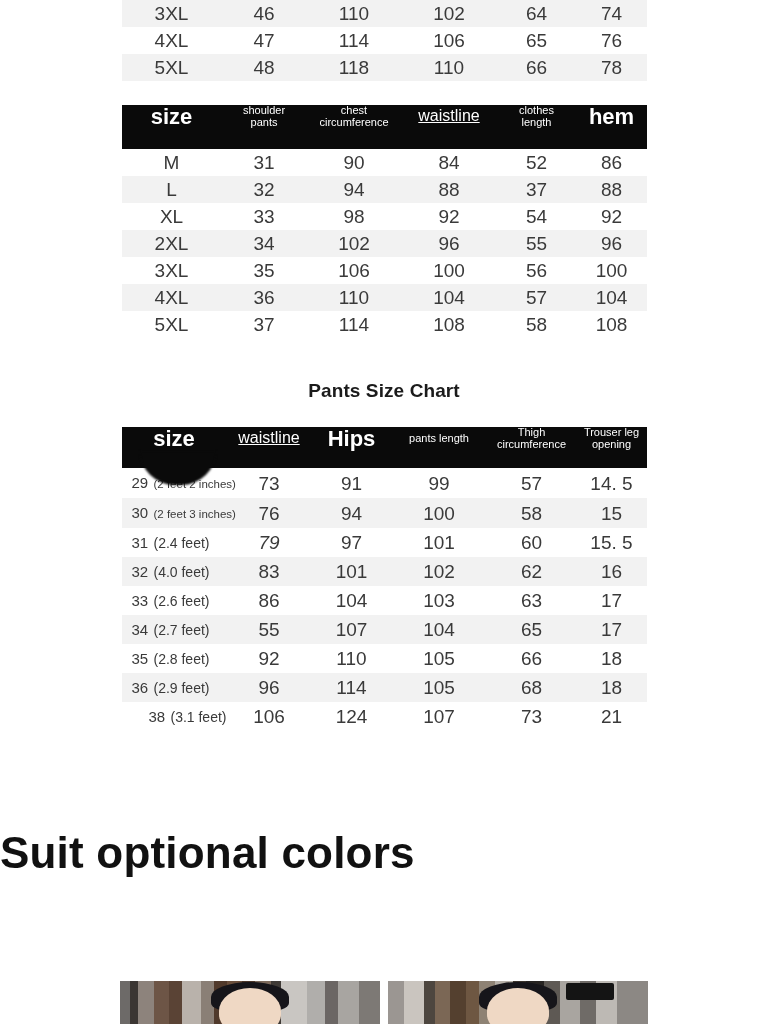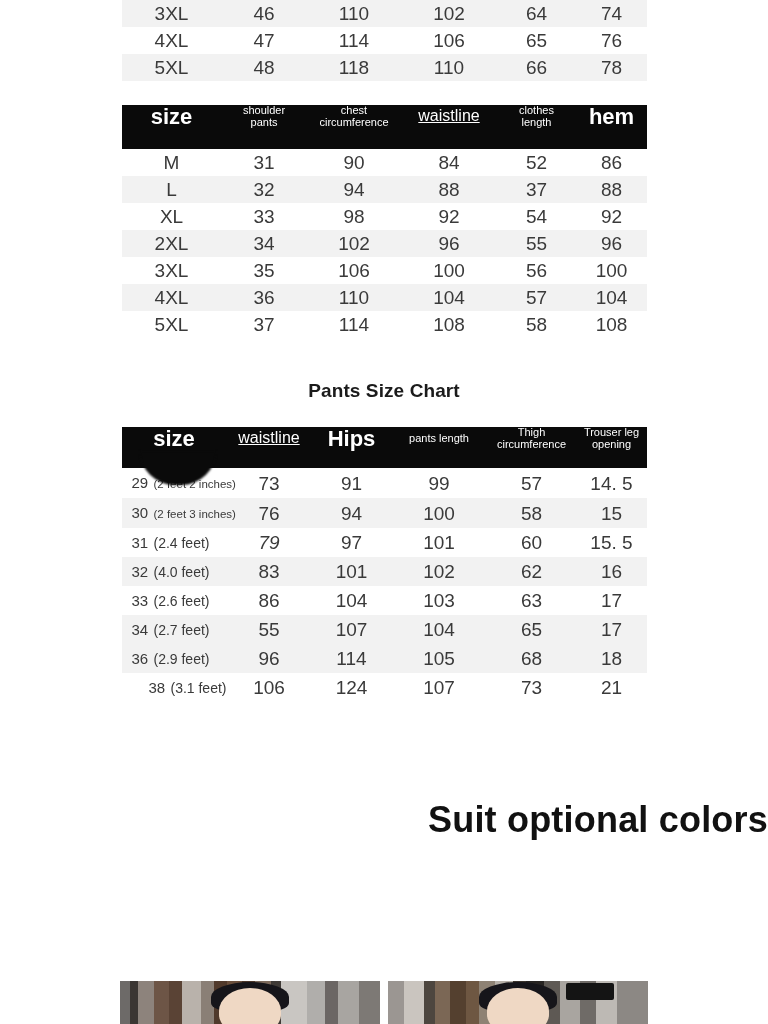--- a/index.html
+++ b/index.html
@@ -61,23 +61,23 @@
   .pants-table .c-size { text-align: left; padding-left: 10px; white-space: nowrap; }
   .pants-table .c-size .num { font-size: 15px; margin-top: 24px; }
   .pants-table .c-size .paren {
     font-size: 14px;
     font-family: "Liberation Sans Narrow", "Liberation Sans", sans-serif;
   }
   .pants-table .c-size .paren.tight { font-size: 11.5px; }
 
   
   .colors-heading {
-    text-align: right;
+    text-align: left;
     font-family: "Liberation Sans Narrow", "Liberation Sans", sans-serif;
-    font-weight: 700; font-size: 36px; color: #111; letter-spacing: .2px;
+    font-weight: 700; font-size: 44px; color: #111; letter-spacing: .2px;
   }
   .colors-sub {
     text-align: center; font-size: 13px; color: #3d3d3d;
     letter-spacing: 1.2px; font-weight: 400;
   }
 
   
   .thumbs { position: absolute; left: 120px; top: 981px; width: 528px; height: 43px;
             display: flex; gap: 8px; }
   .thumb { position: relative; width: 260px; height: 43px; overflow: hidden; background: #cfc9c4; }
@@ -307,20 +307,28 @@
           <td style="width: 70px;">17</td>
         </tr>
         <tr class="row-even">
           <td class="c-size" style="width: 105px;"><span class="num">34</span> <span class="paren">(2.7 feet)</span></td>
           <td style="width: 85px;">55</td>
           <td style="width: 80px;">107</td>
           <td style="width: 95px;">104</td>
           <td style="width: 90px;">65</td>
           <td style="width: 70px;">17</td>
         </tr>
+        <tr class="row-odd">
+          <td class="c-size" style="width: 105px;"><span class="num">35</span> <span class="paren">(2.8 feet)</span></td>
+          <td style="width: 85px;">92</td>
+          <td style="width: 80px;">110</td>
+          <td style="width: 95px;">105</td>
+          <td style="width: 90px;">66</td>
+          <td style="width: 70px;">18</td>
+        </tr>
         <tr class="row-even">
           <td class="c-size" style="width: 105px;"><span class="num">36</span> <span class="paren">(2.9 feet)</span></td>
           <td style="width: 85px;">96</td>
           <td style="width: 80px;">114</td>
           <td style="width: 95px;">105</td>
           <td style="width: 90px;">68</td>
           <td style="width: 70px;">18</td>
         </tr>
         <tr class="row-odd">
           <td class="c-size" style="width: 105px; text-align: right;"><span class="num">38</span> <span class="paren">(3.1 feet)</span></td>

